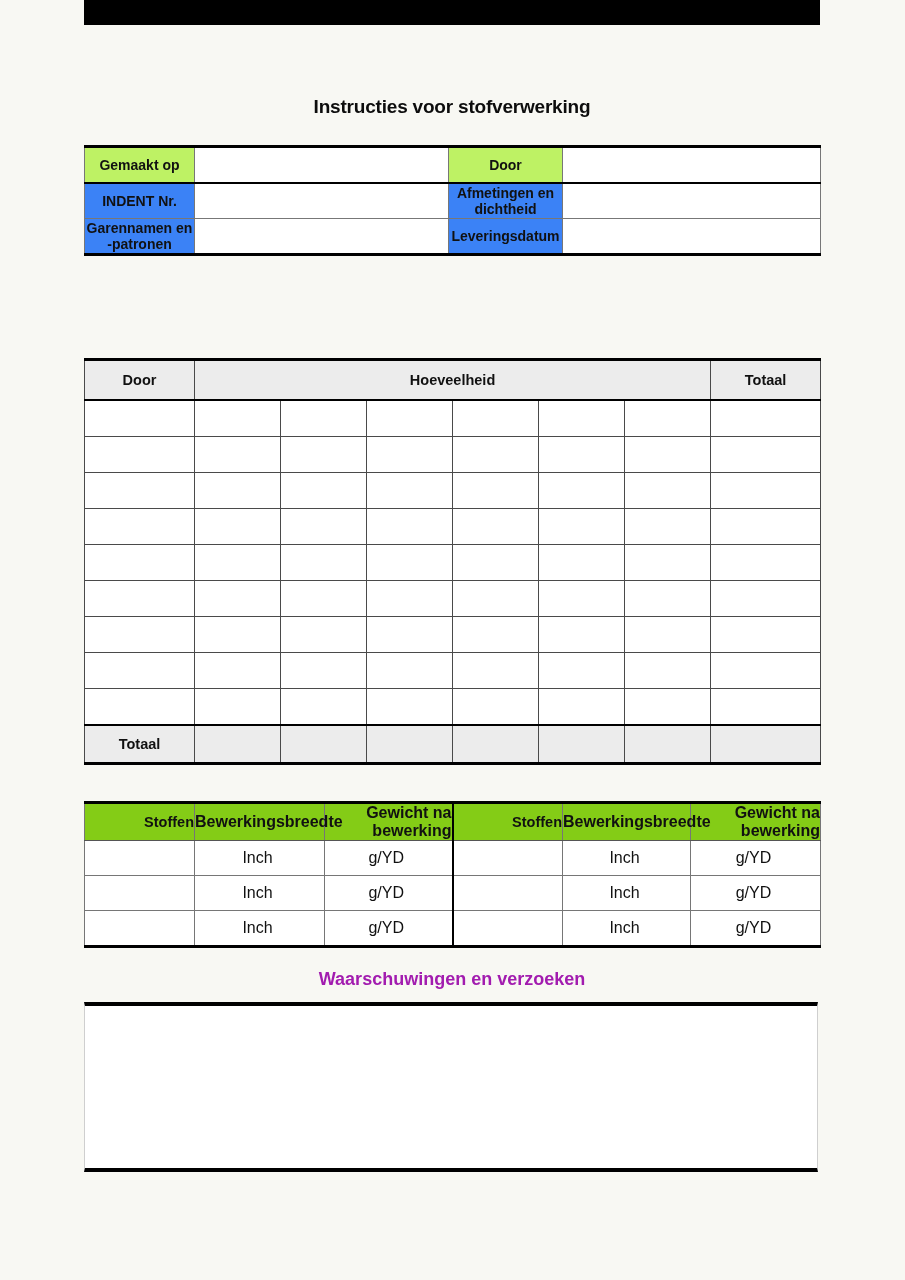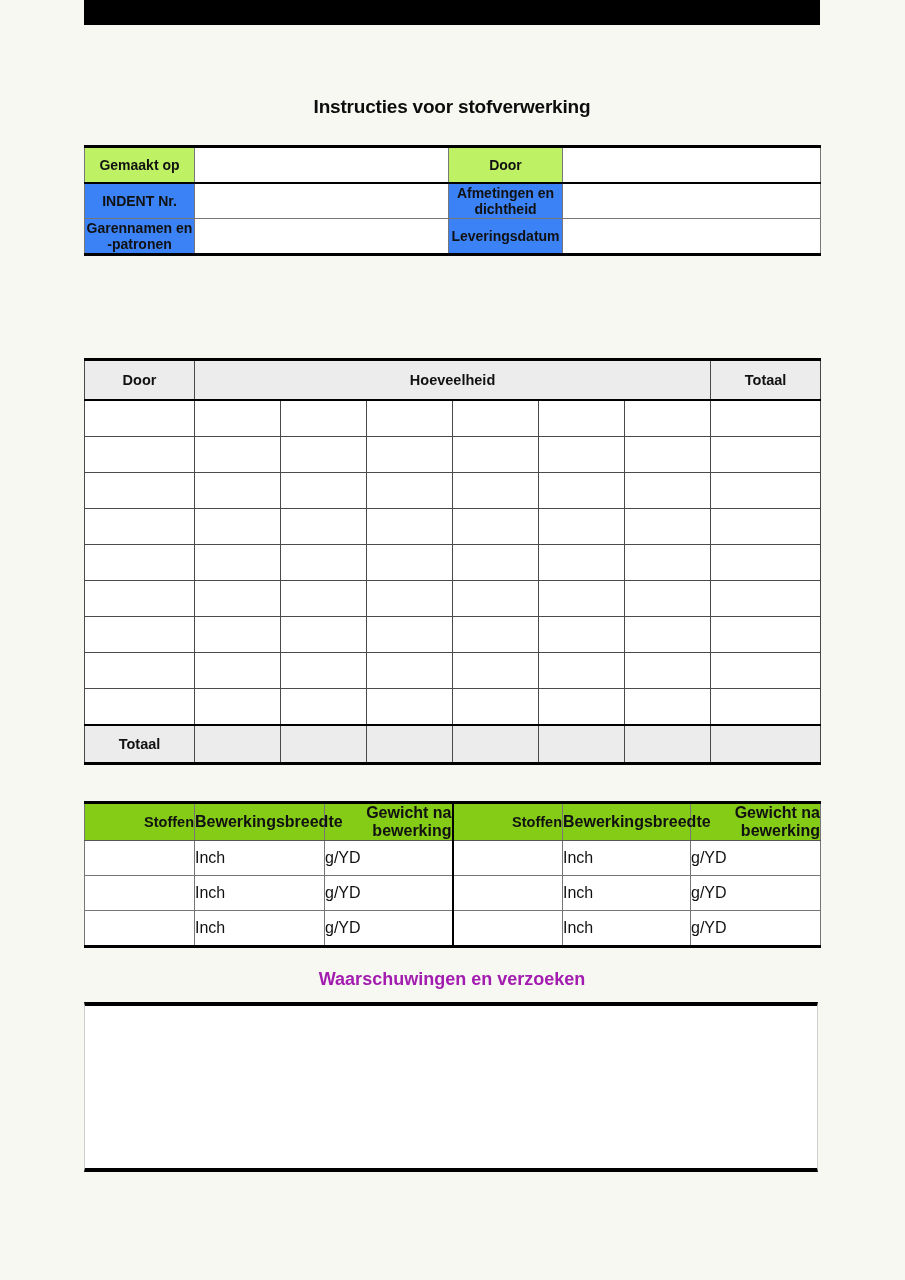--- a/index.html
+++ b/index.html
@@ -150,21 +150,21 @@
     height: 34px;
     border-bottom: 1.5px solid #555;
   }
   .bw-table thead td.h-small {
     font-size: 16px;
   }
   .bw-table thead td.h-main {
     font-size: 14.5px;
   }
   .bw-table td.unit {
-    text-align: left;
+    text-align: center;
     padding-right: 4px;
     font-size: 16px;
     font-weight: normal;
     margin-left: 36px;
   }
   .bw-table td.mid-div {
     border-left: 2.5px solid #000;
   }
   
   .warn-title {

